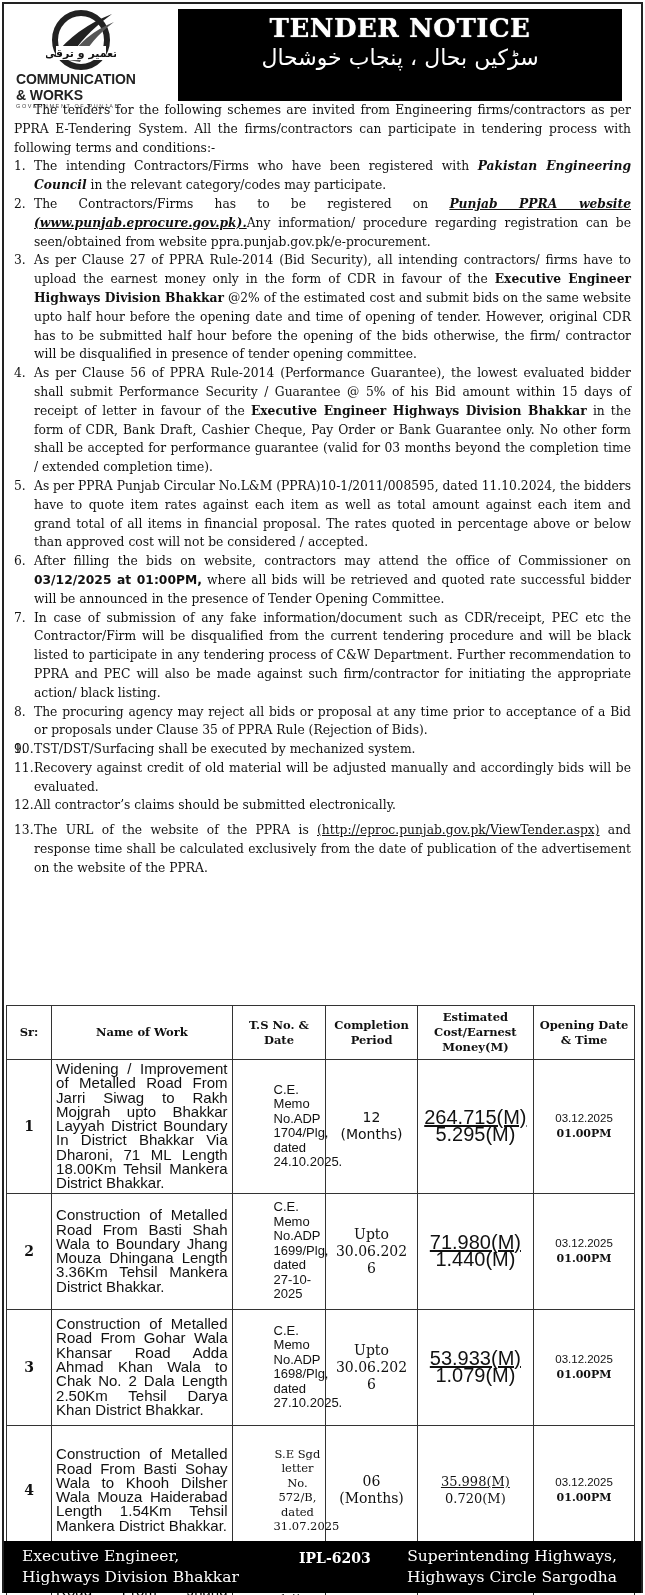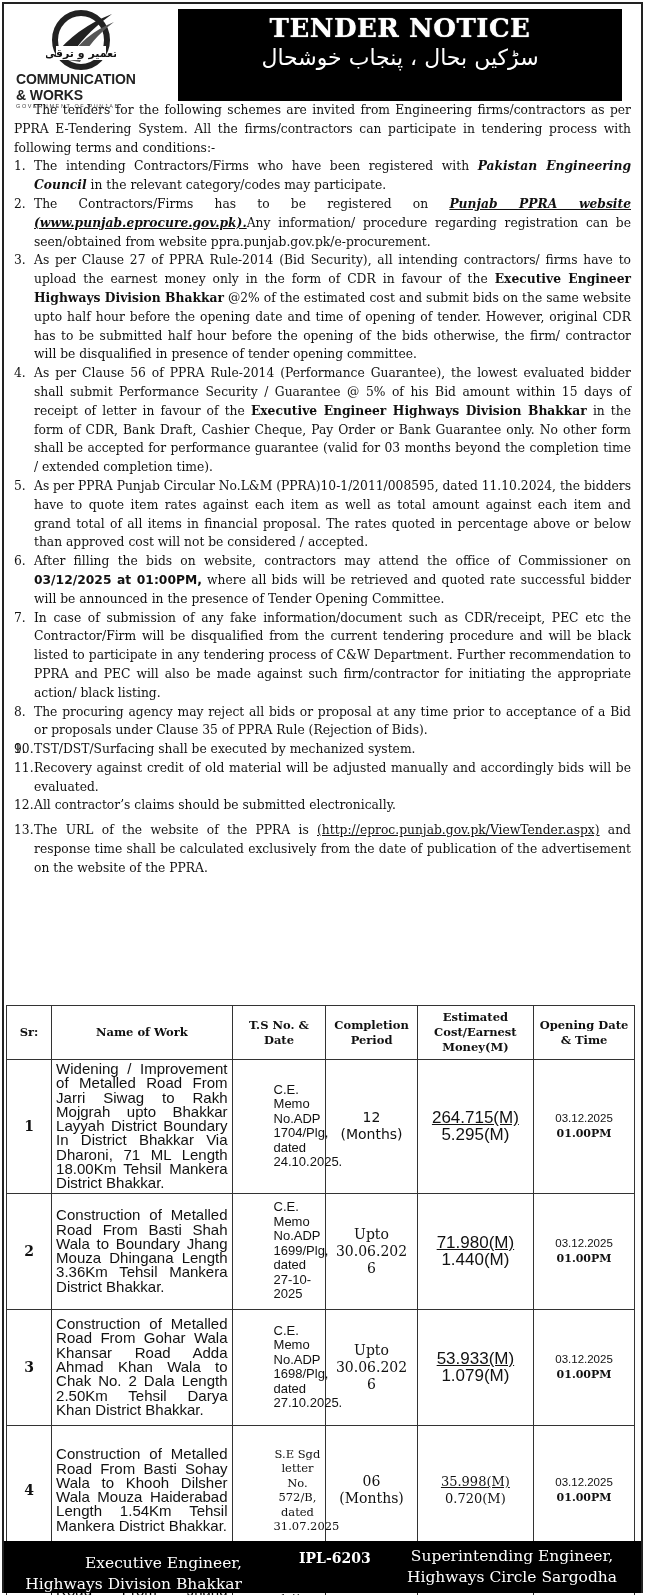--- a/index.html
+++ b/index.html
@@ -33,34 +33,34 @@
   .tbl-wrap { position: absolute; left: 6px; top: 1005px; width: 629px; }
   table { border-collapse: collapse; width: 629px; table-layout: fixed; }
   th, td { border: 1.5px solid #333; vertical-align: middle; }
   th { font-family: "DejaVu Serif", serif; font-weight: bold; font-size: 11.5px; line-height: 15px; text-align: center; height: 54px; padding: 2px; }
   td { font-family: "Liberation Sans", sans-serif; font-size: 15px; line-height: 14.3px; padding: 2px 4px; }
   td.sr { text-align: center; font-family: "DejaVu Serif", serif; font-weight: bold; font-size: 14px; }
   td.ts { font-size: 13px; line-height: 14.5px; padding-left: 41px; }
   td.ts.serif { font-family: "DejaVu Serif", serif; font-size: 11.5px; text-align: center; }
   td.period { text-align: center; font-family: "DejaVu Sans", sans-serif; font-size: 14px; line-height: 17px; }
   td.period.serif { font-family: "DejaVu Serif", serif; }
-  td.cost { text-align: center; font-size: 17px; line-height: 17px; }
+  td.cost { text-align: center; font-size: 20px; line-height: 17px; }
   td.cost.serif { font-family: "DejaVu Serif", serif; font-size: 13px; }
   td.open { text-align: center; font-size: 11.5px; line-height: 16px; }
   td.open .time { font-family: "DejaVu Serif", serif; font-weight: bold; font-size: 11px; }
   .row1 td { height: 130px; }
   .row2 td { height: 116px; }
   .row3 td { height: 116px; }
   .row4 td { height: 130px; }
   .row5 td { height: 130px; }
   .work-text { display: block; text-align: justify; }
 
   
   .footer { position: absolute; left: 4px; top: 1541px; width: 637px; height: 52px; background: #000; color: #fff; font-family: "DejaVu Serif", serif; }
-  .footer .left { position: absolute; left: 18px; top: 12px; width: 220px; text-align: right; font-size: 15.5px; line-height: 21px; }
+  .footer .left { position: absolute; left: 18px; top: 5px; width: 220px; text-align: left; font-size: 15.5px; line-height: 21px; }
   .footer .mid { position: absolute; left: 295px; top: 9px; font-weight: bold; font-size: 14px; }
   .footer .right { position: absolute; left: 393px; top: 5px; width: 230px; text-align: center; font-size: 15.5px; line-height: 21px; }
 </style>
 </head>
 <body>
 
 <div class="frame"></div>
 
 <div class="header">
   <div class="logo">
@@ -210,16 +210,16 @@
   </table>
 </div>
 
 <div class="footer">
   <div class="left">
     <div>Executive Engineer,</div>
     <div>Highways Division Bhakkar</div>
   </div>
   <div class="mid">IPL-6203</div>
   <div class="right">
-    <div>Superintending Engineer,</div>
+    <div>Superintending Highways,</div>
     <div>Highways Circle Sargodha</div>
   </div>
 </div>
 
 </body></html>

